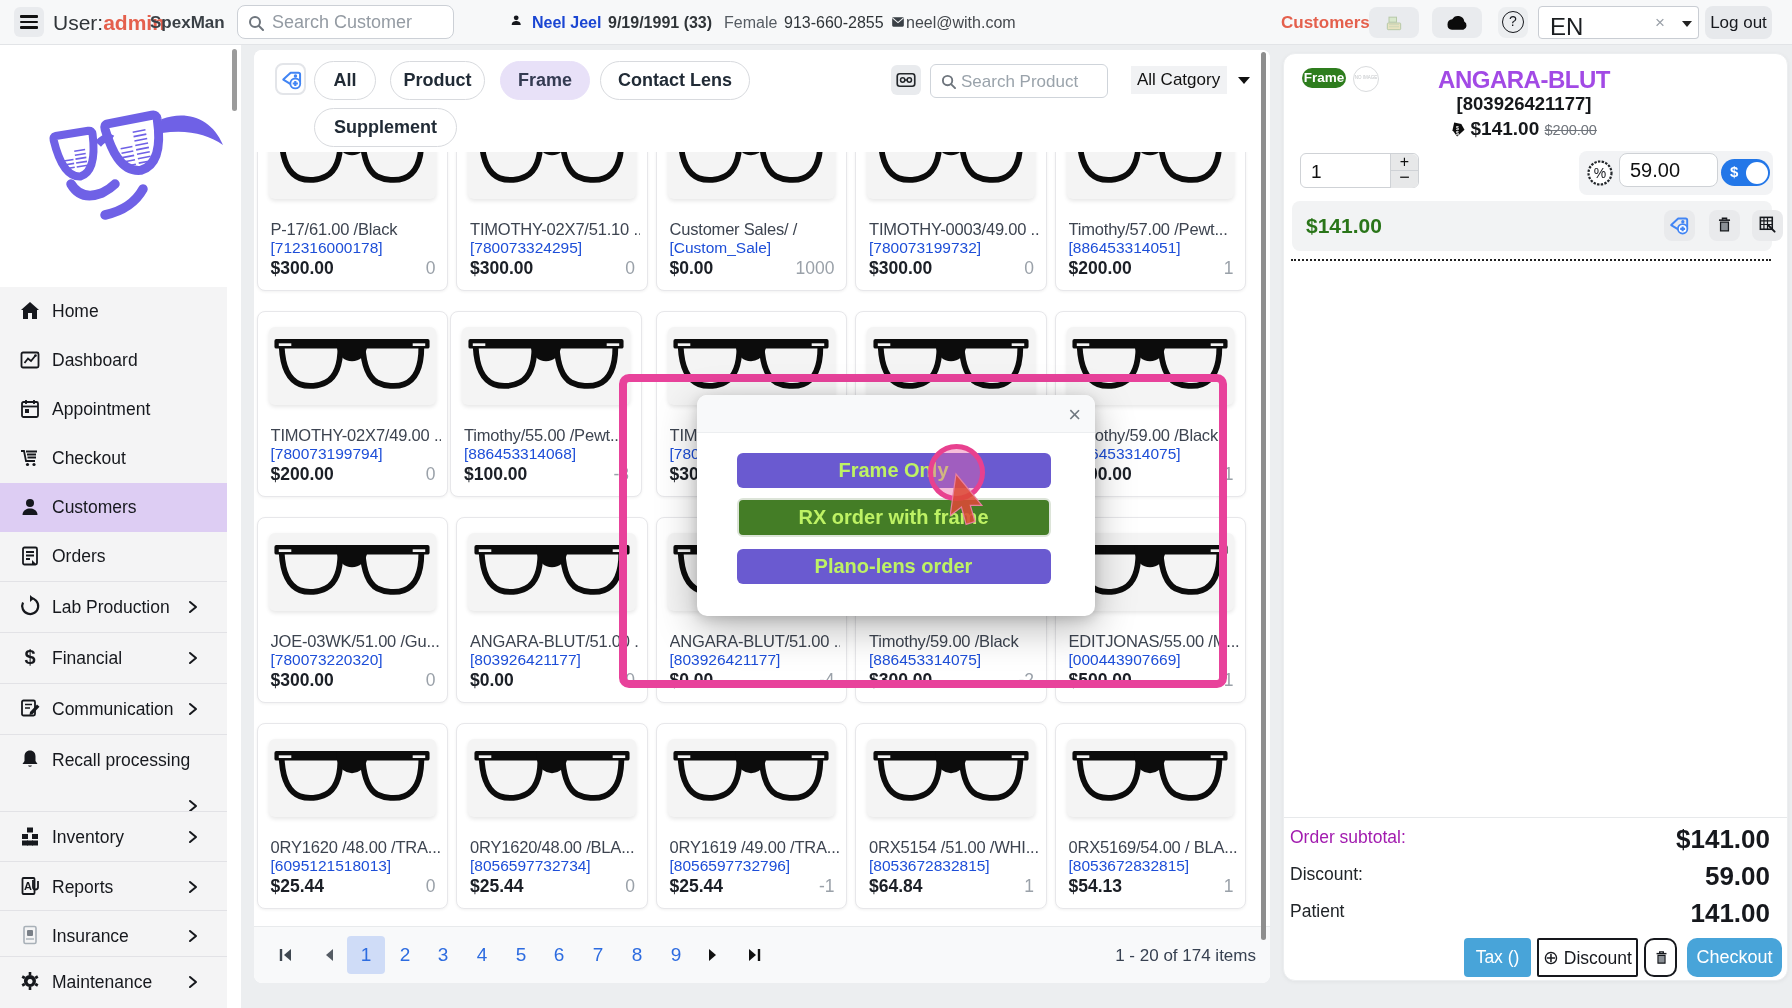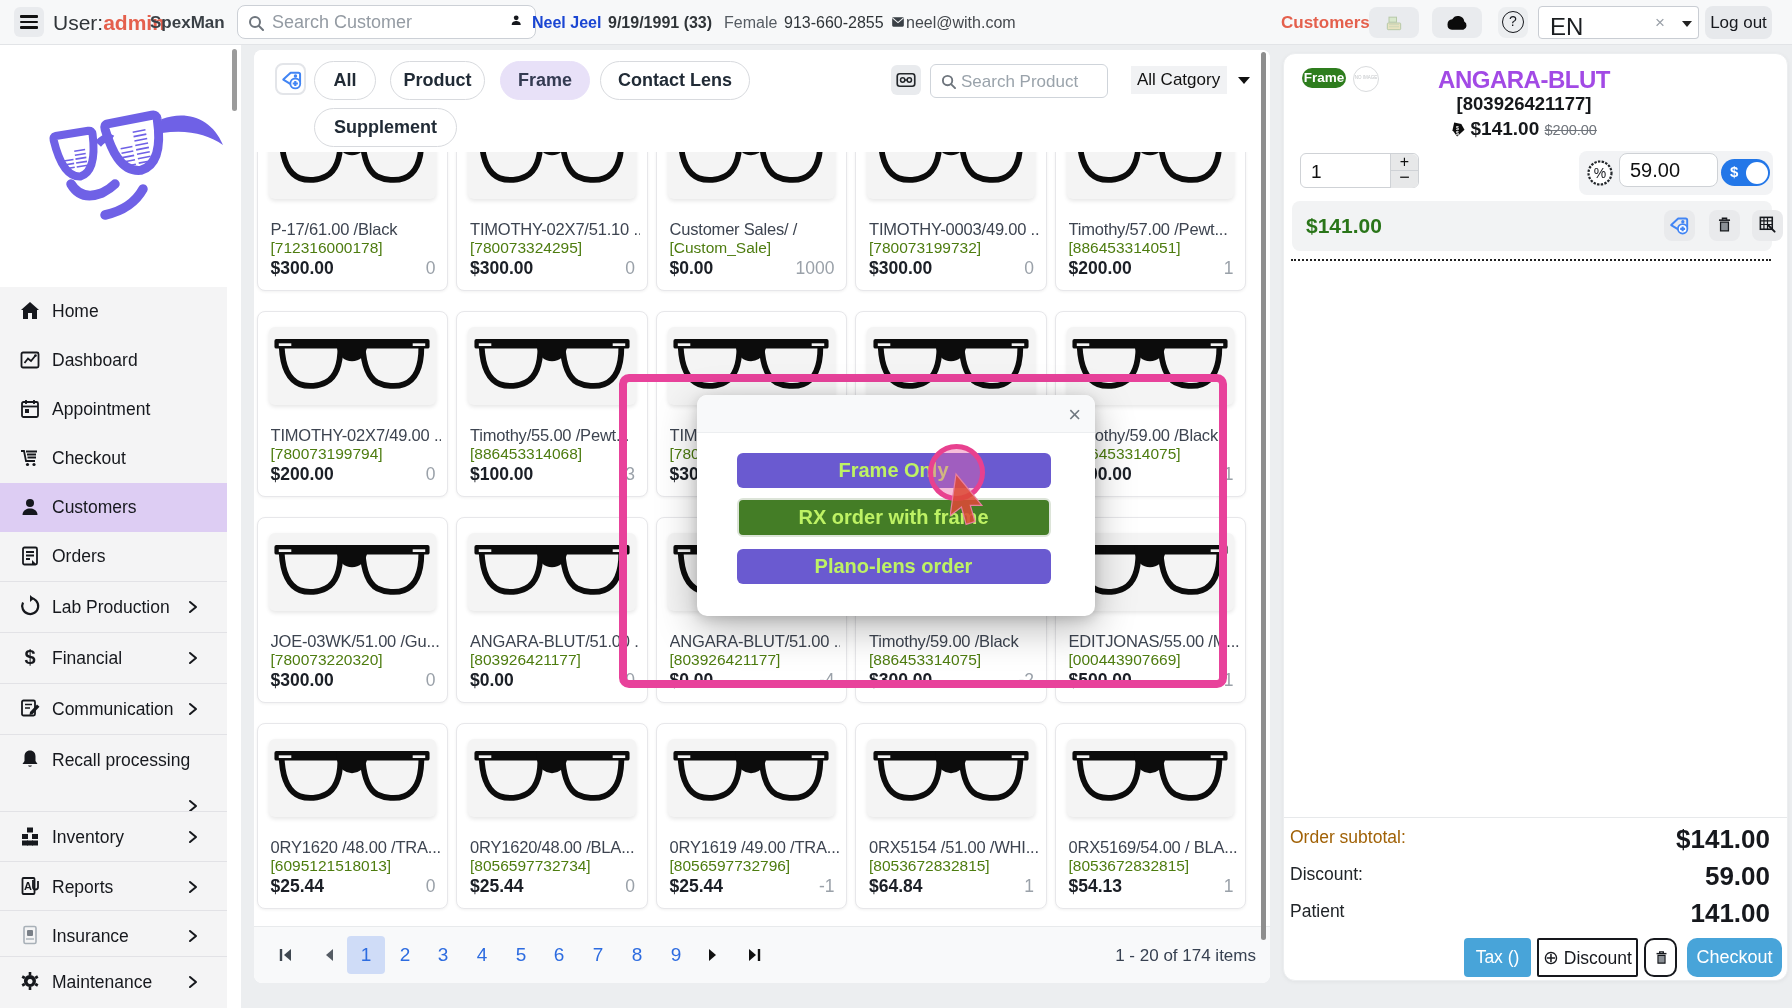--- a/index.html
+++ b/index.html
@@ -4,21 +4,21 @@
 * { margin:0; padding:0; box-sizing:border-box; }
 html,body { width:1792px; height:1008px; overflow:hidden; }
 body { font-family:"Liberation Sans", sans-serif; background:#eceef0; position:relative; }
 .abs { position:absolute; }
 
 
 #topbar { position:absolute; left:0; top:0; width:1792px; height:45px; background:#f7f8f9; border-bottom:1px solid #e2e4e7; z-index:40; }
 #hamb { position:absolute; left:14px; top:7px; width:30px; height:30px; background:#e9ebee; border-radius:6px; }
 #hamb i { position:absolute; left:6px; width:18px; height:2.6px; background:#111; border-radius:1px; }
 .tb { position:absolute; top:0; height:45px; line-height:45px; font-size:16px; color:#303539; white-space:nowrap; }
-#srch1 { position:absolute; left:237px; top:5px; width:299px; height:34px; background:#fff; border:1px solid #ccd0d6; border-radius:8px; }
+#srch1 { position:absolute; left:237px; top:5px; width:217px; height:34px; background:#fff; border:1px solid #ccd0d6; border-radius:8px; }
 #srch1 span { position:absolute; left:34px; top:6px; font-size:18px; color:#949ba3; }
 .mag { position:absolute; left:10px; top:9px; }
 #custred { left:1281px; font-weight:bold; color:#e4604d; font-size:17px; }
 .tbtn { position:absolute; top:7px; height:31px; background:#e9ebee; border-radius:8px; }
 #enbox { position:absolute; left:1538px; top:6px; width:138px; height:33px; background:#fff; border:1px solid #c9cdd3; border-radius:4px 0 0 4px; }
 #enbox .en { position:absolute; left:11px; top:6px; font-size:24px; color:#1b1e21; }
 #enbox .x { position:absolute; right:10px; top:6px; font-size:17px; color:#9aa0a8; }
 #enarrow { position:absolute; left:1675px; top:6px; width:24px; height:33px; background:#fff; border:1px solid #c9cdd3; border-left:none; border-radius:0 4px 4px 0; }
 #enarrow:after { content:""; position:absolute; left:7px; top:14px; border:5px solid transparent; border-top:6px solid #222; }
 #logout { position:absolute; left:1705px; top:6px; width:67px; height:33px; background:#e7e9ec; border-radius:8px; text-align:center; line-height:33px; font-size:17px; color:#16181d; }
@@ -37,21 +37,21 @@
 .mi.tall .chev { top:64px; }
 .mi.active { background:#ddcdf3; }
 #sscroll { position:absolute; left:232px; top:4px; width:5px; height:62px; background:#9b9b9b; border-radius:3px; }
 
 
 #main { position:absolute; left:254px; top:50px; width:1016px; height:933px; background:#fff; border-radius:8px; overflow:hidden; z-index:1; }
 .card { position:absolute; width:191.5px; height:186px; background:#fff; border:1px solid #e7e7ea; border-radius:8px; box-shadow:0 1px 3px rgba(0,0,0,0.06); }
 .cimg { position:absolute; left:11px; top:15px; width:167.5px; height:77.5px; background:#f4f4f4; border-radius:6px; box-shadow:0 2px 4px rgba(0,0,0,0.10); text-align:center; }
 .cimg svg { margin-top:10px; }
 .cname { position:absolute; left:13px; top:114px; width:170px; font-size:16.5px; color:#3d4450; white-space:nowrap; overflow:hidden; letter-spacing:-0.2px; }
-.ccode { position:absolute; left:13px; top:133px; font-size:15.5px; color:#4d7c0f; }
+.ccode { position:absolute; left:13px; top:133px; font-size:15.5px; color:#1d4ed8; }
 .cprice { position:absolute; left:13px; top:152px; width:165px; font-size:17.5px; font-weight:bold; color:#1b1f26; }
 .cqty { position:absolute; right:0; font-weight:normal; color:#9aa1a9; }
 
 #mhead { position:absolute; left:0; top:0; width:1016px; height:102px; background:#fff; z-index:5; }
 #tagbtn { position:absolute; left:21px; top:13px; width:31px; height:32px; background:#fff; border:2px solid #e3e5e9; border-radius:8px; }
 .pill { position:absolute; height:39px; background:#fff; border:1px solid #d8dade; border-radius:20px; font-size:18px; font-weight:bold; color:#212b36; text-align:center; line-height:37px; }
 .pill.sel { background:#e8e1f8; border-color:#e8e1f8; color:#343b52; }
 #scanbtn { position:absolute; left:637px; top:15px; width:30px; height:30px; background:#e9ebee; border-radius:6px; }
 #srch2 { position:absolute; left:676px; top:14px; width:178px; height:34px; background:#fff; border:1px solid #cfd4da; border-radius:6px; }
 #srch2 span { position:absolute; left:30px; top:7px; font-size:17px; color:#9aa3ab; }
@@ -403,21 +403,21 @@
 <div class="cprice"><span>$200.00</span><span class="cqty">1</span></div>
 </div>
 <div class="card" style="left:2.5px;top:261px">
 <div class="cimg"><svg width="158" height="56" viewBox="0 0 164 58">
           <use href="#glasses"></use>
         </svg></div>
 <div class="cname">TIMOTHY-02X7/49.00 ...</div>
 <div class="ccode">[780073199794]</div>
 <div class="cprice"><span>$200.00</span><span class="cqty">0</span></div>
 </div>
-<div class="card" style="left:202px;top:261px">
+<div class="card" style="left:196px;top:261px">
 <div class="cimg"><svg width="158" height="56" viewBox="0 0 164 58">
           <use href="#glasses"></use>
         </svg></div>
 <div class="cname">Timothy/55.00 /Pewt...</div>
 <div class="ccode">[886453314068]</div>
 <div class="cprice"><span>$100.00</span><span class="cqty">-3</span></div>
 </div>
 <div class="card" style="left:401.5px;top:261px">
 <div class="cimg"><svg width="158" height="56" viewBox="0 0 164 58">
           <use href="#glasses"></use>
@@ -618,21 +618,21 @@
           <use href="#i-trash"></use>
         </svg></div>
     <div style="position:absolute;left:460px;top:9px;width:31px;height:31px;background:#e9eaec;border-radius:8px"><svg style="margin:5px 0 0 6px" width="19" height="19" viewBox="0 0 24 24">
           <rect x="3" y="3" width="15" height="15" fill="none" stroke="#16181d" stroke-width="2"></rect>
           <path d="M3 7.5 h15 M7.5 3 v15 M12 3 v15 M3 12 h15" stroke="#16181d" stroke-width="1.5"></path>
           <path d="M13 13 L21 21" stroke="#16181d" stroke-width="2.4" stroke-linecap="round"></path>
         </svg></div>
   </div>
   <div class="rp" style="left:7px;top:205px;width:480px;border-top:2.6px dotted #222"></div>
   <div class="rp" style="left:0;top:763px;width:503px;border-top:1px solid #e7e9eb"></div>
-  <div class="rp" style="left:6px;top:773px;font-size:17.5px;color:#a16207">Order subtotal:</div>
+  <div class="rp" style="left:6px;top:773px;font-size:17.5px;color:#a21caf">Order subtotal:</div>
   <div class="rp" style="left:0;top:770px;width:486px;text-align:right;font-size:26px;font-weight:bold;color:#16181d">$141.00</div>
   <div class="rp" style="left:6px;top:810px;font-size:17.5px;color:#212529">Discount:</div>
   <div class="rp" style="left:0;top:807px;width:486px;text-align:right;font-size:26px;font-weight:bold;color:#16181d">59.00</div>
   <div class="rp" style="left:6px;top:847px;font-size:17.5px;color:#212529">Patient</div>
   <div class="rp" style="left:0;top:844px;width:486px;text-align:right;font-size:26px;font-weight:bold;color:#16181d">141.00</div>
   <div class="rp" style="left:180px;top:884px;width:67px;height:39px;background:#48a4d9;border-radius:4px;color:#fff;font-size:17.5px;text-align:center;line-height:39px">Tax ()</div>
   <div class="rp" style="left:253px;top:884px;width:101px;height:39px;background:#fff;border:2px solid #16181d;border-radius:2px;font-size:17.5px;color:#16181d;text-align:center;line-height:35px"><span style="font-size:19px">⊕</span> Discount</div>
   <div class="rp" style="left:360px;top:884px;width:33px;height:39px;background:#fff;border:2px solid #16181d;border-radius:10px"><svg style="margin:9px 0 0 7px" width="17" height="17" viewBox="0 0 24 24">
         <use href="#i-trash"></use>
       </svg></div>

